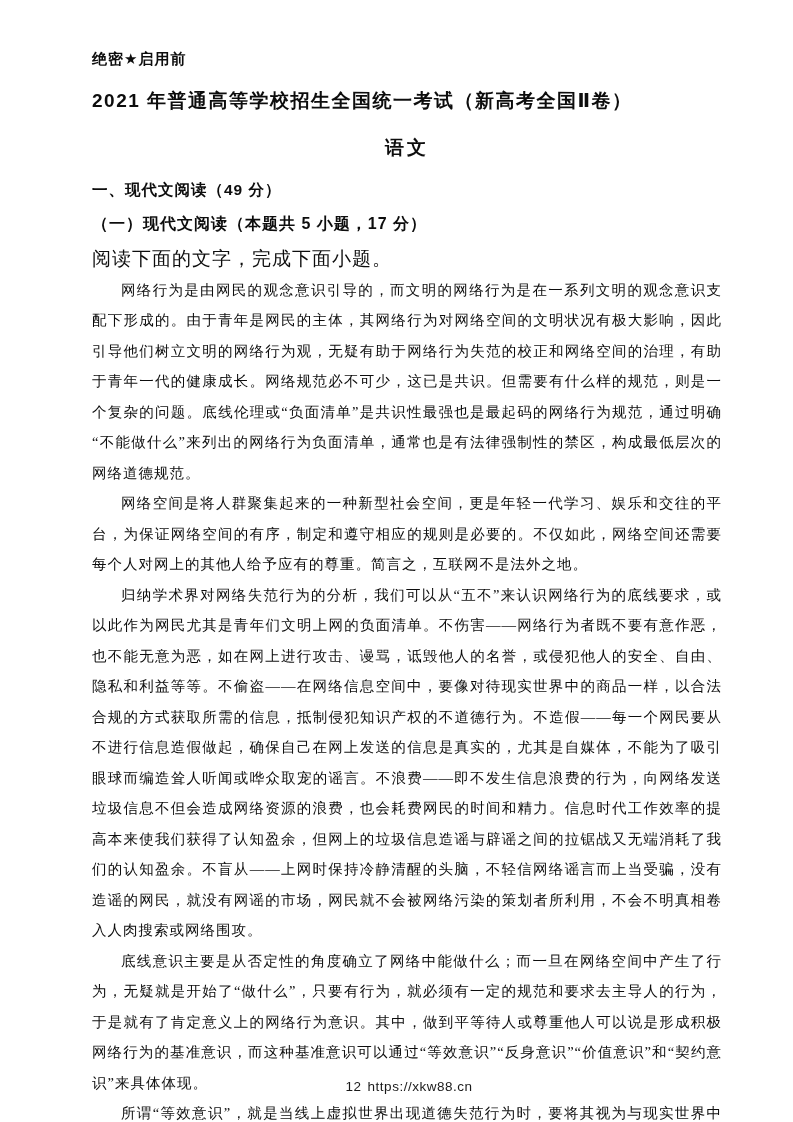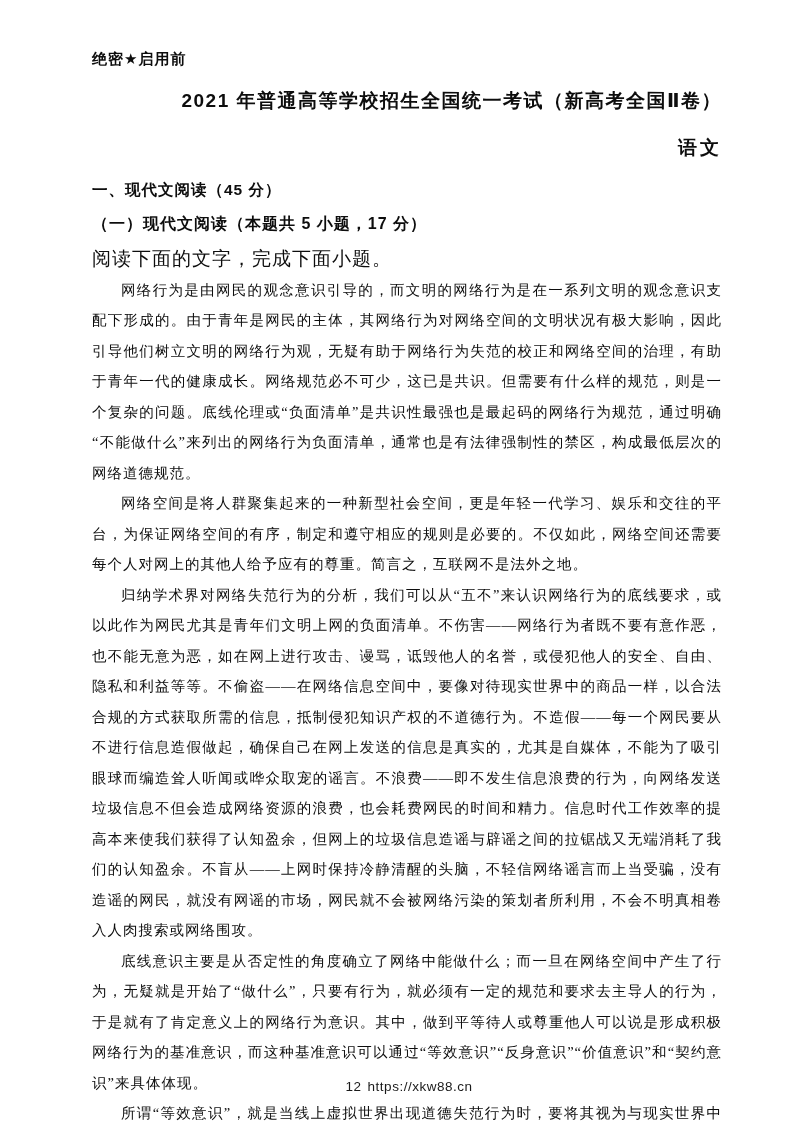--- a/index.html
+++ b/index.html
@@ -16,29 +16,29 @@
   .content { padding: 50px 71px 0 92px; }
 
   .classification {
     font-family: "Liberation Sans", "DejaVu Sans", sans-serif;
     font-weight: 700;
     font-size: 15px;
     letter-spacing: 1px;
   }
   .title {
     margin: 19px 0 0 0;
-    text-align: right;
+    text-align: left;
     font-family: "Liberation Sans", "DejaVu Sans", sans-serif;
     font-weight: 700;
     font-size: 19px;
     letter-spacing: 1.5px;
   }
   .subject {
     margin: 21px 0 0 0;
-    text-align: right;
+    text-align: center;
     font-family: Liberation Sans, sans-serif;
     font-weight: 700;
     font-size: 19px;
     letter-spacing: 3px;
   }
   .section-heading {
     margin-top: 19px;
     font-family: "Liberation Sans", "DejaVu Sans", sans-serif;
     font-weight: 700;
     font-size: 15.5px;
@@ -87,21 +87,21 @@
 
 <div class="page">
   <div class="content">
 
     <div class="classification">绝密★启用前</div>
 
     <h1 class="title">2021 年普通高等学校招生全国统一考试（新高考全国Ⅱ卷）</h1>
 
     <h2 class="subject">语文</h2>
 
-    <div class="section-heading">一、现代文阅读（45 分）</div>
+    <div class="section-heading">一、现代文阅读（49 分）</div>
 
     <div class="subsection-heading">（一）现代文阅读（本题共 5 小题，17 分）</div>
 
     <p class="instruction">阅读下面的文字，完成下面小题。</p>
 
     <p class="body-para">网络行为是由网民的观念意识引导的，而文明的网络行为是在一系列文明的观念意识支配下形成的。由于青年是网民的主体，其网络行为对网络空间的文明状况有极大影响，因此引导他们树立文明的网络行为观，无疑有助于网络行为失范的校正和网络空间的治理，有助于青年一代的健康成长。网络规范必不可少，这已是共识。但需要有什么样的规范，则是一个复杂的问题。底线伦理或“负面清单”是共识性最强也是最起码的网络行为规范，通过明确“不能做什么”来列出的网络行为负面清单，通常也是有法律强制性的禁区，构成最低层次的网络道德规范。</p>
 
     <p class="body-para">网络空间是将人群聚集起来的一种新型社会空间，更是年轻一代学习、娱乐和交往的平台，为保证网络空间的有序，制定和遵守相应的规则是必要的。不仅如此，网络空间还需要每个人对网上的其他人给予应有的尊重。简言之，互联网不是法外之地。</p>
 
     <p class="body-para">归纳学术界对网络失范行为的分析，我们可以从“五不”来认识网络行为的底线要求，或以此作为网民尤其是青年们文明上网的负面清单。不伤害——网络行为者既不要有意作恶，也不能无意为恶，如在网上进行攻击、谩骂，诋毁他人的名誉，或侵犯他人的安全、自由、隐私和利益等等。不偷盗——在网络信息空间中，要像对待现实世界中的商品一样，以合法合规的方式获取所需的信息，抵制侵犯知识产权的不道德行为。不造假——每一个网民要从不进行信息造假做起，确保自己在网上发送的信息是真实的，尤其是自媒体，不能为了吸引眼球而编造耸人听闻或哗众取宠的谣言。不浪费——即不发生信息浪费的行为，向网络发送垃圾信息不但会造成网络资源的浪费，也会耗费网民的时间和精力。信息时代工作效率的提高本来使我们获得了认知盈余，但网上的垃圾信息造谣与辟谣之间的拉锯战又无端消耗了我们的认知盈余。不盲从——上网时保持冷静清醒的头脑，不轻信网络谣言而上当受骗，没有造谣的网民，就没有网谣的市场，网民就不会被网络污染的策划者所利用，不会不明真相卷入人肉搜索或网络围攻。</p>

